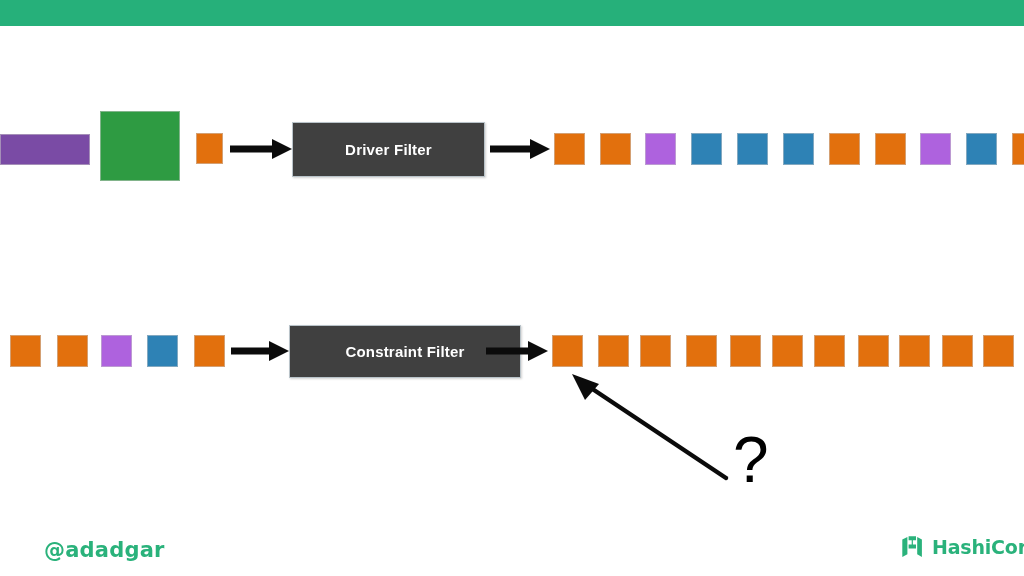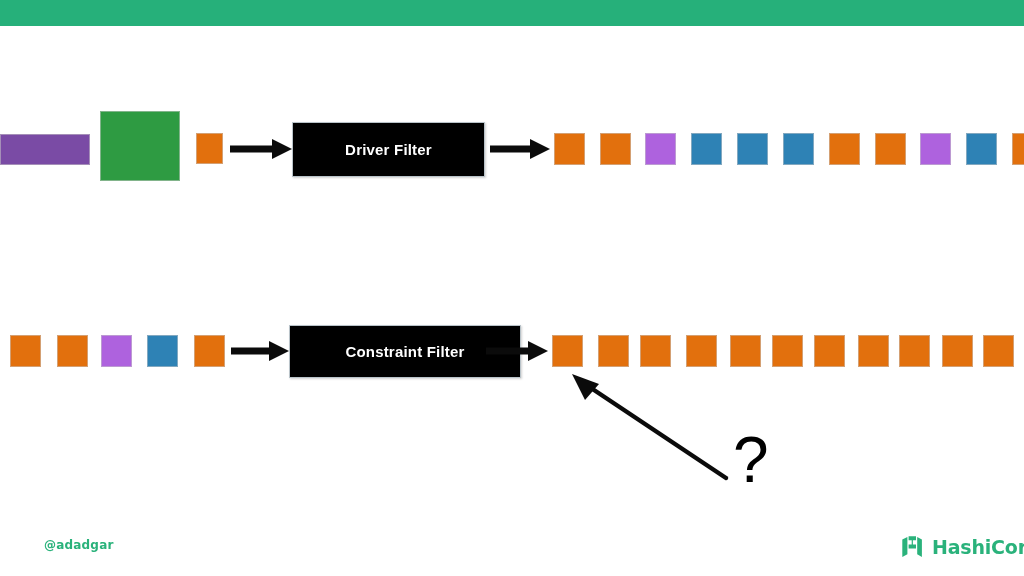--- a/index.html
+++ b/index.html
@@ -29,21 +29,21 @@
     background: #26b07a;
   }
   .chip {
     position: absolute;
     box-sizing: border-box;
     border: 1px solid rgba(200,200,200,0.55);
   }
   .filter-box {
     position: absolute;
     box-sizing: border-box;
-    background: #000000;
+    background: #404040;
     border: 1px solid #b9c3c9;
     display: flex;
     align-items: center;
     justify-content: center;
     box-shadow: 1px 1px 2px rgba(0,0,0,0.18);
   }
   .filter-label {
     color: #ffffff;
     font-family: "Liberation Sans", sans-serif;
     font-weight: bold;
@@ -61,21 +61,21 @@
     font-family: "Liberation Sans", sans-serif;
     font-weight: normal;
     font-size: 64px;
     line-height: 1;
   }
   .handle {
     position: absolute;
     color: #2ab27b;
     font-family: "DejaVu Sans", sans-serif;
     font-weight: bold;
-    font-size: 12px;
+    font-size: 21px;
     letter-spacing: 0.2px;
   }
   .brand {
     position: absolute;
     display: flex;
     align-items: center;
     gap: 7px;
   }
   .brand-name {
     color: #2ab27b;

